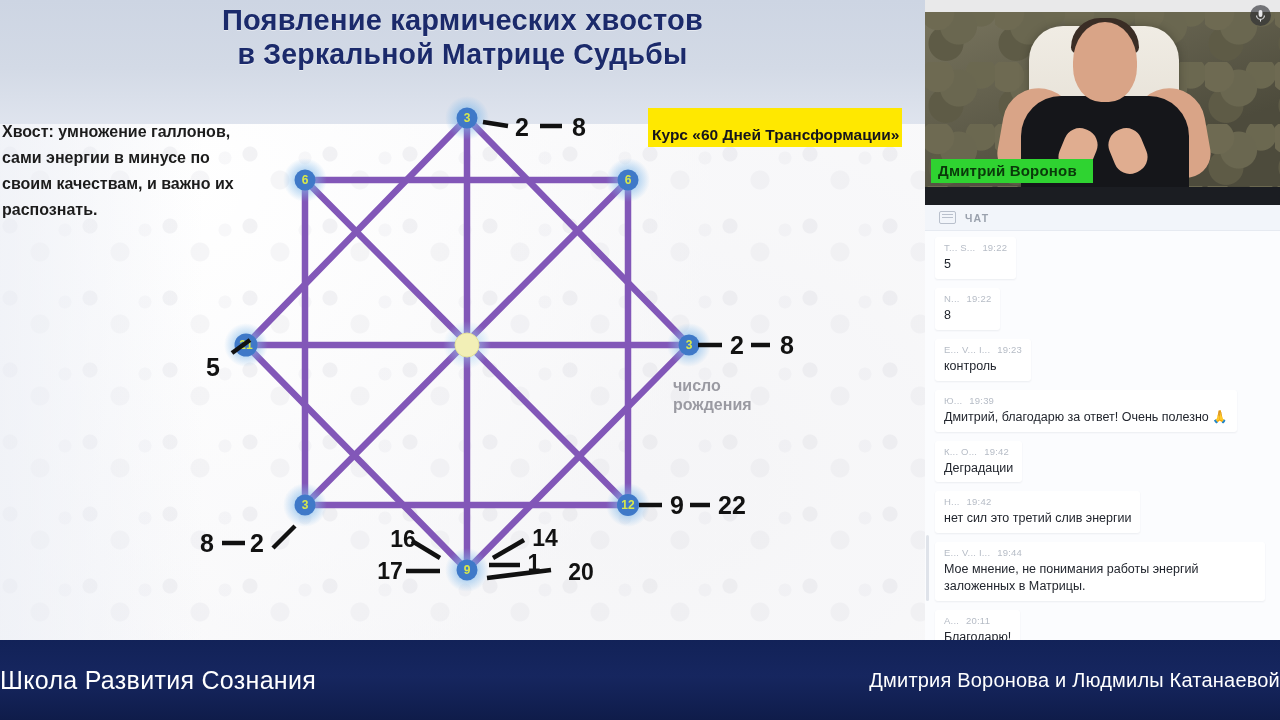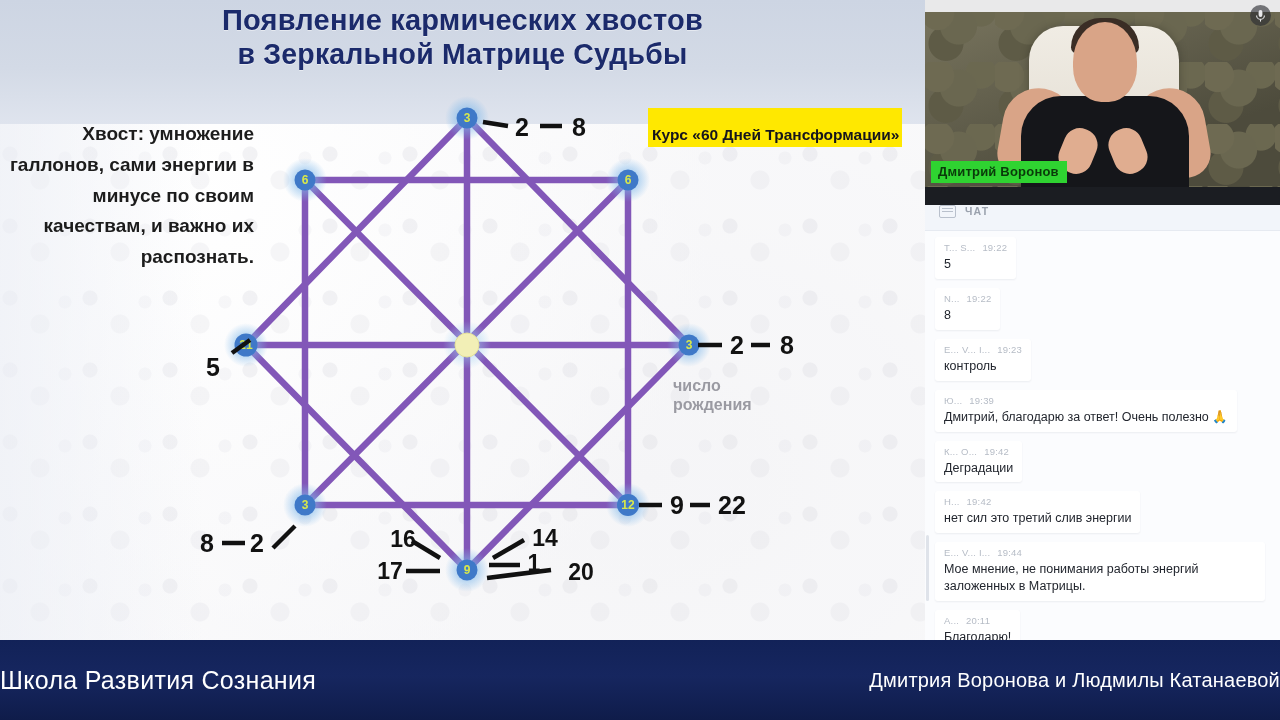--- a/index.html
+++ b/index.html
@@ -48,21 +48,21 @@
     letter-spacing:.2px;
     font-family:"Liberation Sans","DejaVu Sans",sans-serif;
     text-shadow:0 1px 0 rgba(255,255,255,.45);
   }
   .title-band .ttl span{display:block;}
   .ttl-2{transform:scaleX(.98);}
 
   
   .caption{
     position:absolute;left:2px;top:119px;width:252px;
-    color:#1c1c1c;font-weight:bold;font-size:19px;line-height:1.62;text-align:right;
+    color:#1c1c1c;font-weight:bold;font-size:16px;line-height:1.62;
   }
 
   
   .course-label{
     position:absolute;left:648px;top:108px;
     background:#ffe800;color:#15151c;
     font-weight:bold;font-size:15.5px;
     padding:18px 3px 3px 4px;white-space:nowrap;
     max-width:278px;overflow:hidden;
   }
@@ -132,36 +132,36 @@
   .video .arm-l{left:76px;transform:rotate(10deg);}
   .video .arm-r{left:210px;transform:rotate(-10deg);}
   .video .hand-l,.video .hand-r{
     position:absolute;top:128px;width:34px;height:46px;border-radius:16px;background:#e0ad90;
   }
   .video .hand-l{left:136px;transform:rotate(22deg);}
   .video .hand-r{left:186px;transform:rotate(-22deg);}
   .video .namebadge{
     position:absolute;left:6px;bottom:22px;
     background:#2fd331;color:#0a3a0a;
-    font-size:13px;font-weight:bold;padding:3px 8px 4px 7px;
+    font-size:15px;font-weight:bold;padding:3px 16px 4px 7px;
     letter-spacing:.2px;
   }
   .video .botbar{position:absolute;left:0;bottom:0;width:100%;height:18px;background:#1b1d22;}
   .mic-btn{
     position:absolute;right:9px;top:5px;width:21px;height:21px;border-radius:50%;
     background:rgba(40,42,48,.62);display:flex;align-items:center;justify-content:center;
   }
   .mic-btn svg{display:block;}
 
   
   .chat{position:absolute;left:0;top:205px;width:355px;height:435px;background:#fbfcfe;}
   .chat-header{
     position:absolute;left:0;top:0;width:355px;height:26px;
     background:#f2f5fa;border-bottom:1px solid #e6eaf1;
-    display:flex;padding-left:14px;box-sizing:border-box;gap:9px;
+    display:flex;align-items:center;padding-left:14px;box-sizing:border-box;gap:9px;
   }
   .chat-header .lbl{font-size:10.5px;color:#9aa1ad;letter-spacing:1.2px;font-weight:bold;}
   .chat-icon{width:15px;height:11px;border:1.6px solid #b9c0cc;border-radius:2px;position:relative;}
   .chat-icon:before,.chat-icon:after{
     content:"";position:absolute;left:2px;right:2px;height:1.4px;background:#b9c0cc;
   }
   .chat-icon:before{top:2px;}
   .chat-icon:after{top:5px;}
 
   .chat-body{

